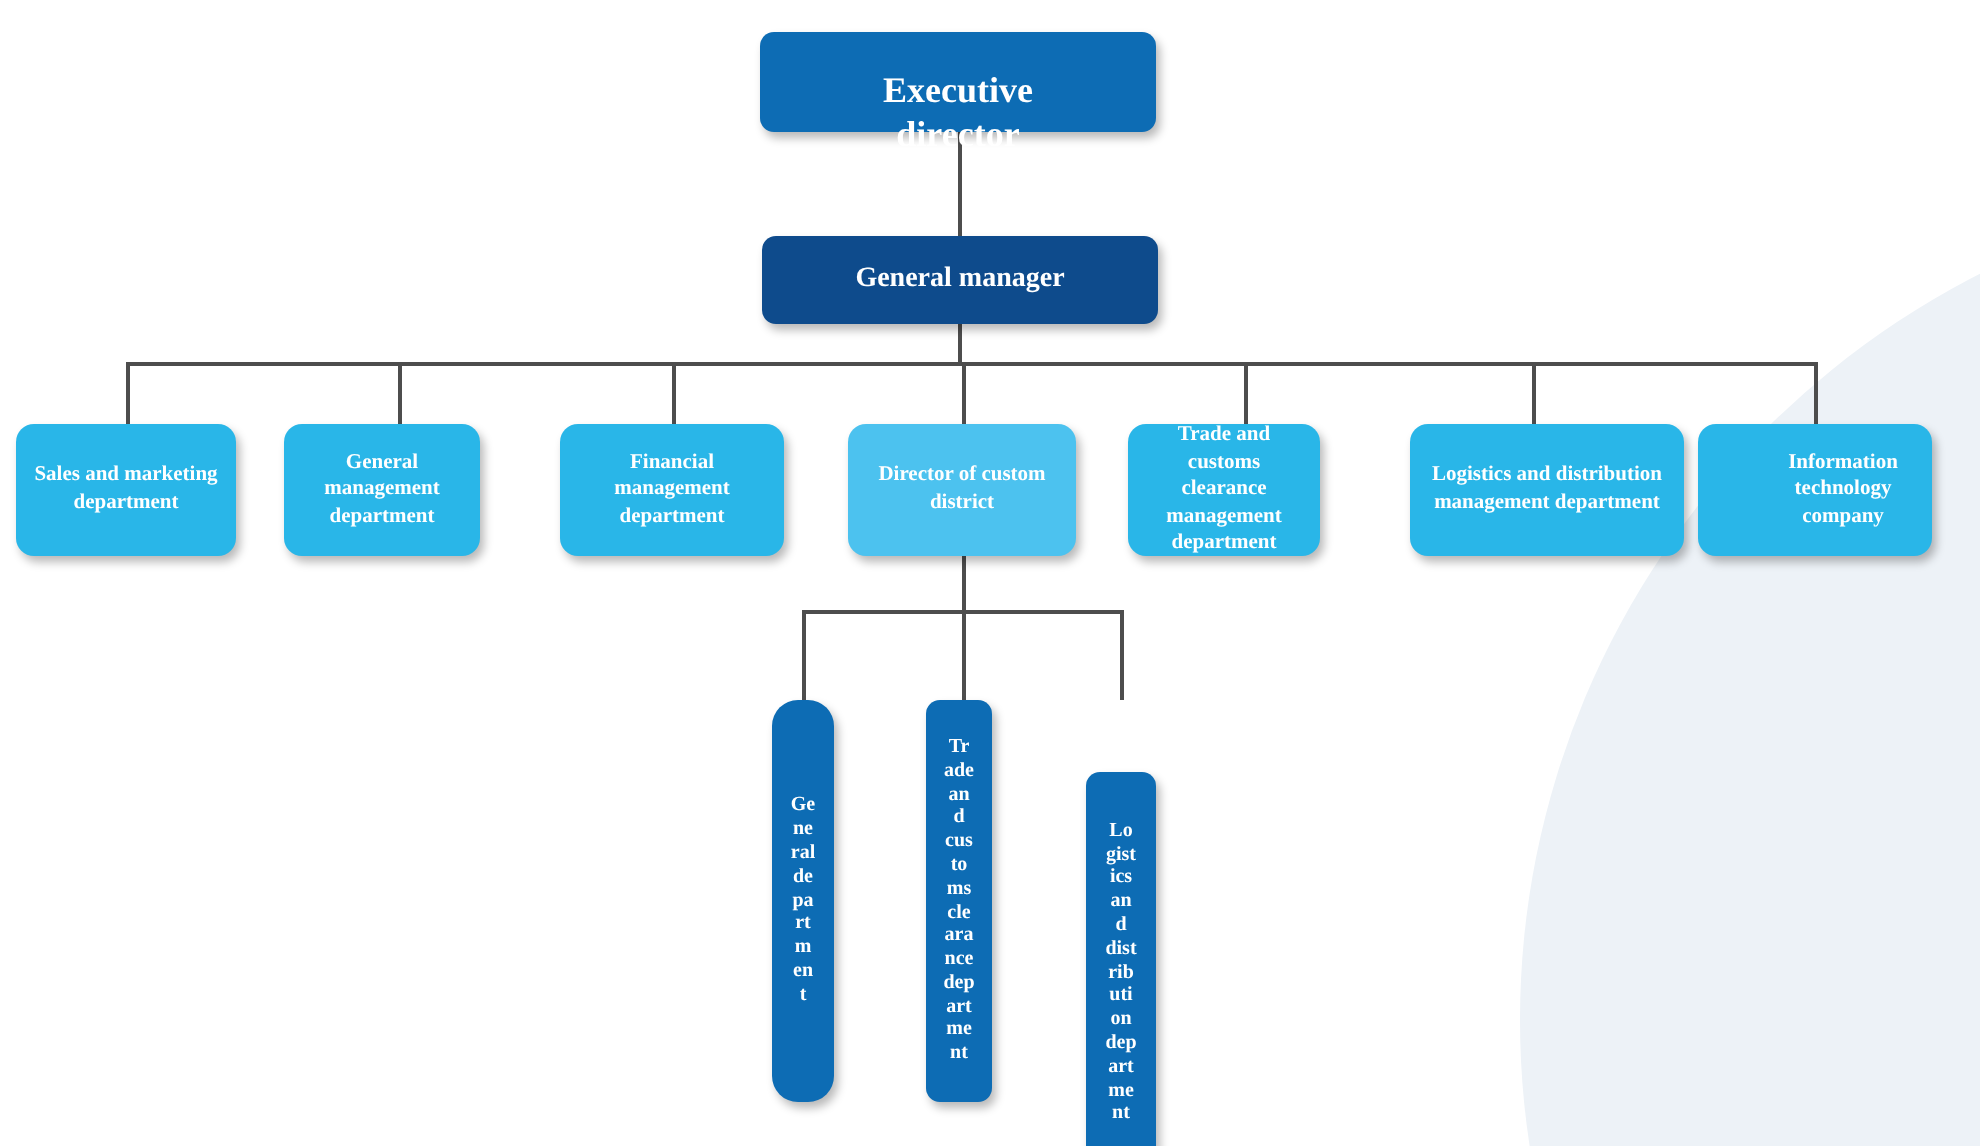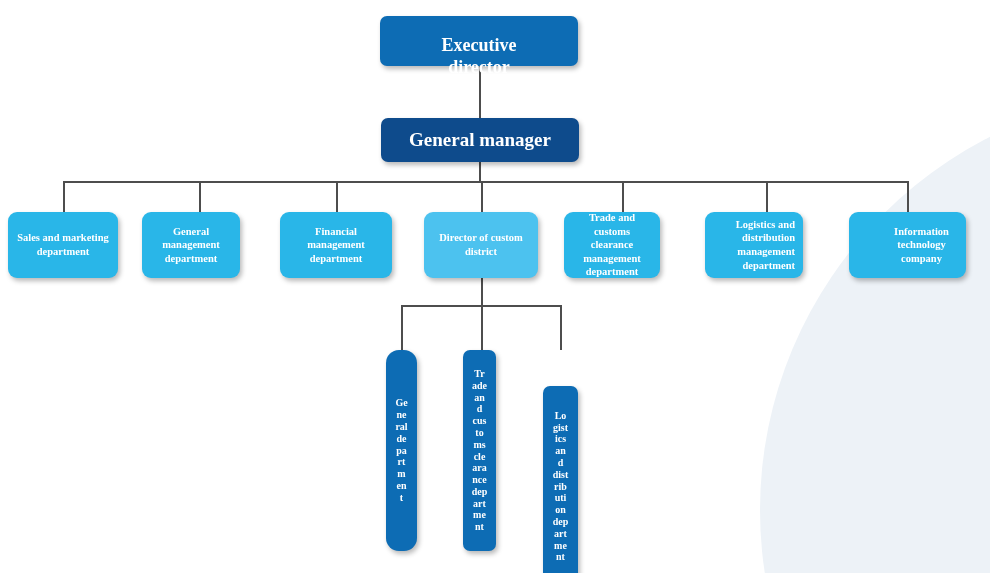--- a/index.html
+++ b/index.html
@@ -20,21 +20,21 @@
     border-radius:7px;box-shadow:2px 3px 5px rgba(0,0,0,0.28);
     box-sizing:border-box;
   }
   .node-root{
     left:380px;top:16px;width:198px;height:50px;
     background:#0d6cb4;font-size:18px;line-height:1.25;
   }
   .node-root .node-label{display:inline-block;max-width:120px;margin-top:30px;}
   .node-gm{
     left:381px;top:118px;width:198px;height:44px;
-    background:#0e4b8c;font-size:19px;
+    background:#0e4b8c;font-size:14px;
   }
   .dept{
     top:212px;height:66px;background:#29b6e8;
     font-size:10.5px;line-height:1.3;padding:4px 8px;border-radius:9px;
   }
   .dept-director{background:#4cc2ef;}
   .tallbox{
     top:350px;height:201px;background:#0d6cb4;
     font-size:10px;line-height:1.18;border-radius:7px;
     white-space:pre-line;padding:6px 2px;
@@ -79,21 +79,21 @@
   </div>
   <div class="node dept" style="left:280px;width:112px;">
     <span>Financial management department</span>
   </div>
   <div class="node dept dept-director" style="left:424px;width:114px;">
     <span>Director of custom district</span>
   </div>
   <div class="node dept" style="left:564px;width:96px;">
     <span>Trade and customs clearance management department</span>
   </div>
-  <div class="node dept" style="left:705px;width:98px;text-align:right;">
+  <div class="node dept" style="left:705px;width:137px;">
     <span>Logistics and distribution management department</span>
   </div>
   <div class="node dept" style="left:849px;width:117px;padding-left:36px;">
     <span>Information technology company</span>
   </div>
 
   <div class="node tallbox" style="left:386px;width:31px;border-radius:13px;">
     <span>Ge
 ne
 ral

